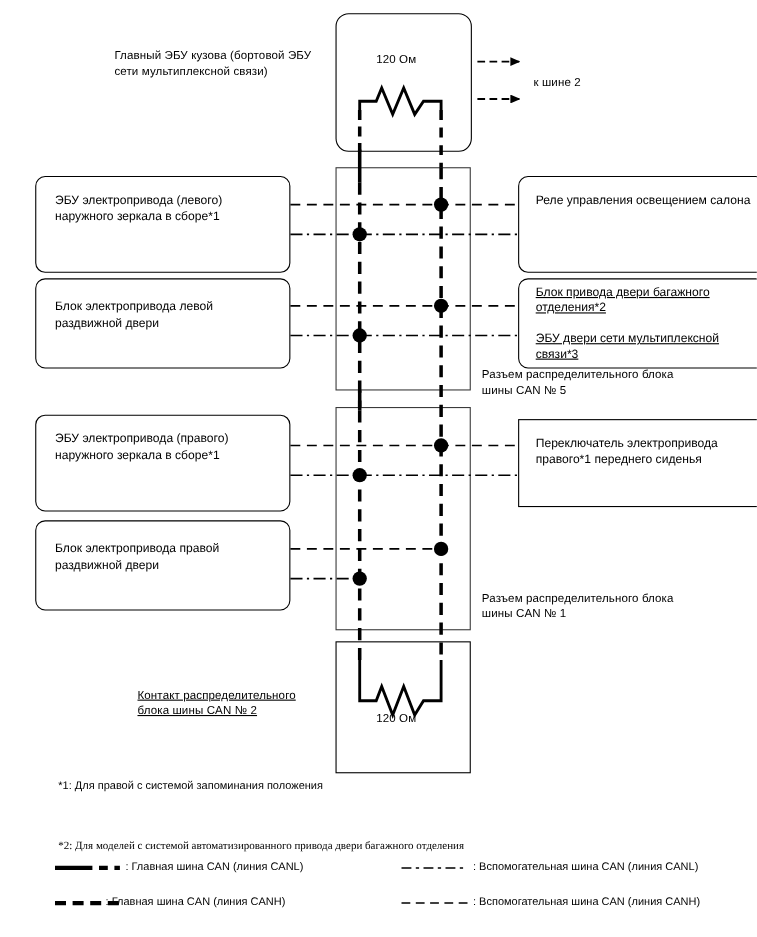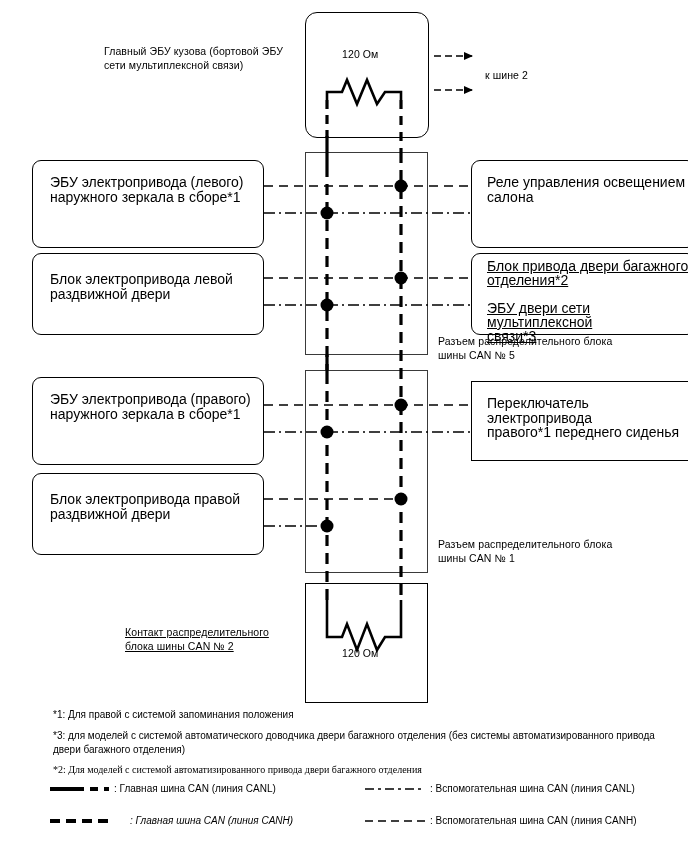--- a/index.html
+++ b/index.html
@@ -40,21 +40,21 @@
   }
   .sbox {
     position: absolute;
     box-sizing: border-box;
     border: 1.6px solid #000;
     border-radius: 0;
     background: #fff;
   }
   .boxtext {
     position: absolute;
-    font-size: 14px;
+    font-size: 11px;
     line-height: 14.5px;
     white-space: pre-line;
   }
 
   
   .connbox {
     position: absolute;
     box-sizing: border-box;
     border: 1px solid #3a3a3a;
     background: transparent;
@@ -242,25 +242,24 @@
     <g>
       <line x1="345" y1="789" x2="405" y2="789" stroke="#000" stroke-width="1.4" stroke-dasharray="9,4,3,4"></line>
     </g>
     <g>
       <line x1="345" y1="821" x2="405" y2="821" stroke="#000" stroke-width="1.4" stroke-dasharray="8,5"></line>
     </g>
   </svg>
 
   <div class="foot" style="left:33px; top:708px; width:620px;">*1: Для правой с системой запоминания положения</div>
 
-  <div class="foot" style="left:33px; top:729px; width:630px;">*3: для моделей с системой автоматического доводчика двери багажного отделения (без системы автоматизированного привода двери багажного отделения)</div>
 
   <div class="foot" style="left:33px; top:763px; width:620px;font-family:Liberation Serif, serif;">*2: Для моделей с системой автоматизированного привода двери багажного отделения</div>
 
   <div class="legend-text" style="left:94px; top:782px;">: Главная шина CAN (линия CANL)</div>
 
   <div class="legend-text" style="left:410px; top:782px;">: Вспомогательная шина CAN (линия CANL)</div>
 
-  <div class="legend-text" style="left:110px; top:814px;font-style:italic;">: Главная шина CAN (линия CANH)</div>
+  <div class="legend-text" style="left:76px; top:814px;">: Главная шина CAN (линия CANH)</div>
 
   <div class="legend-text" style="left:410px; top:814px;">: Вспомогательная шина CAN (линия CANH)</div>
 
 </div>
 
 </body></html>

